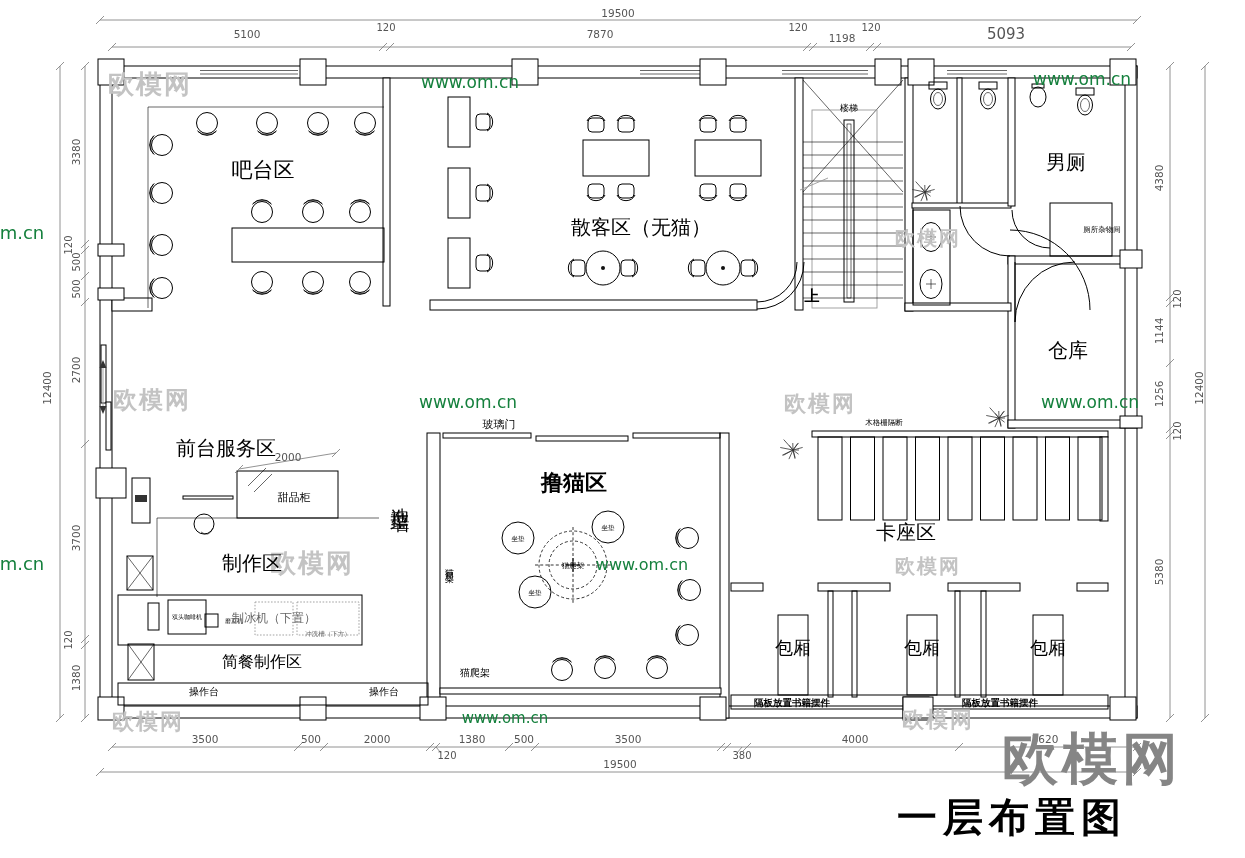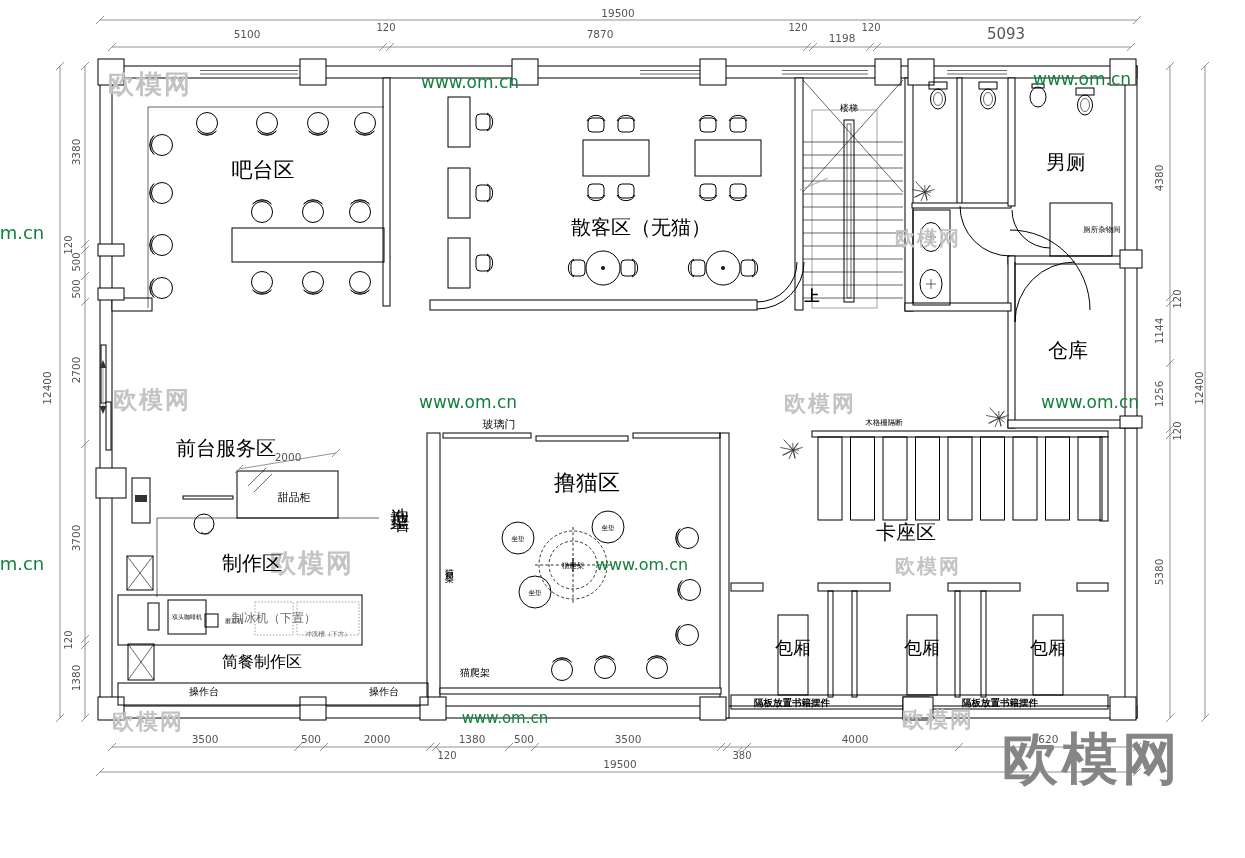--- a/index.html
+++ b/index.html
@@ -475,21 +475,21 @@
   <div class="lbl" style="left:1081px;top:230px;font-size:7.5px;margin-left:21px;">厕所杂物间</div>
   <div class="lbl" style="left:1068px;top:350px;font-size:20px;">仓库</div>
   <div class="lbl" style="left:226px;top:448px;font-size:20px;">前台服务区</div>
   <div class="lbl" style="left:294px;top:497px;font-size:11px;">甜品柜</div>
   <div class="lbl" style="left:252px;top:563px;font-size:20px;">制作区</div>
   <div class="lbl" style="left:262px;top:662px;font-size:16px;">简餐制作区</div>
   <div class="lbl" style="left:204px;top:692px;font-size:10px;">操作台</div>
   <div class="lbl" style="left:384px;top:692px;font-size:10px;">操作台</div>
   <div class="lbl vtext" style="left:401px;top:497px;font-size:19px;">造型墙</div>
   <div class="lbl" style="left:499px;top:424px;font-size:11px;">玻璃门</div>
-  <div class="lbl" style="left:587px;top:483px;font-size:22px;">撸猫区</div>
+  <div class="lbl" style="left:574px;top:483px;font-size:22px;font-weight:bold;">撸猫区</div>
   <div class="lbl" style="left:573px;top:566px;font-size:7.5px;">猫爬架</div>
   <div class="lbl" style="left:518px;top:539px;font-size:6.5px;">坐垫</div>
   <div class="lbl" style="left:608px;top:528px;font-size:6.5px;">坐垫</div>
   <div class="lbl" style="left:535px;top:593px;font-size:6.5px;">坐垫</div>
   <div class="lbl vtext" style="left:449px;top:565px;font-size:9px;">猫爬架</div>
   <div class="lbl" style="left:475px;top:673px;font-size:10px;">猫爬架</div>
   <div class="lbl" style="left:906px;top:532px;font-size:20px;">卡座区</div>
   <div class="lbl" style="left:884px;top:423px;font-size:7.5px;font-family:Liberation Serif, serif;">木格栅隔断</div>
   <div class="lbl" style="left:793px;top:648px;font-size:18px;">包厢</div>
   <div class="lbl" style="left:922px;top:648px;font-size:18px;">包厢</div>
@@ -553,13 +553,14 @@
   <div class="lbl wmu" style="left:1090px;top:402px;font-size:17px;">www.om.cn</div>
   <div class="lbl wmu" style="left:22px;top:563px;font-size:18px;">m.cn</div>
   <div class="lbl wmb" style="left:312px;top:563px;font-size:26px;">欧模网</div>
   <div class="lbl wmu" style="left:642px;top:564px;font-size:16px;">www.om.cn</div>
   <div class="lbl wmb" style="left:928px;top:566px;font-size:20px;">欧模网</div>
   <div class="lbl wmb" style="left:148px;top:722px;font-size:22px;">欧模网</div>
   <div class="lbl wmu" style="left:505px;top:718px;font-size:15px;">www.om.cn</div>
   <div class="lbl wmb" style="left:938px;top:720px;font-size:22px;">欧模网</div>
   <div class="lbl wmbig" style="left:1092px;top:760px;font-size:56px;">欧模网</div>
 
+  <div class="lbl title" style="left:1012px;top:817px;font-size:40px;">一层布置图</div>
 </div>
 
 </body></html>

